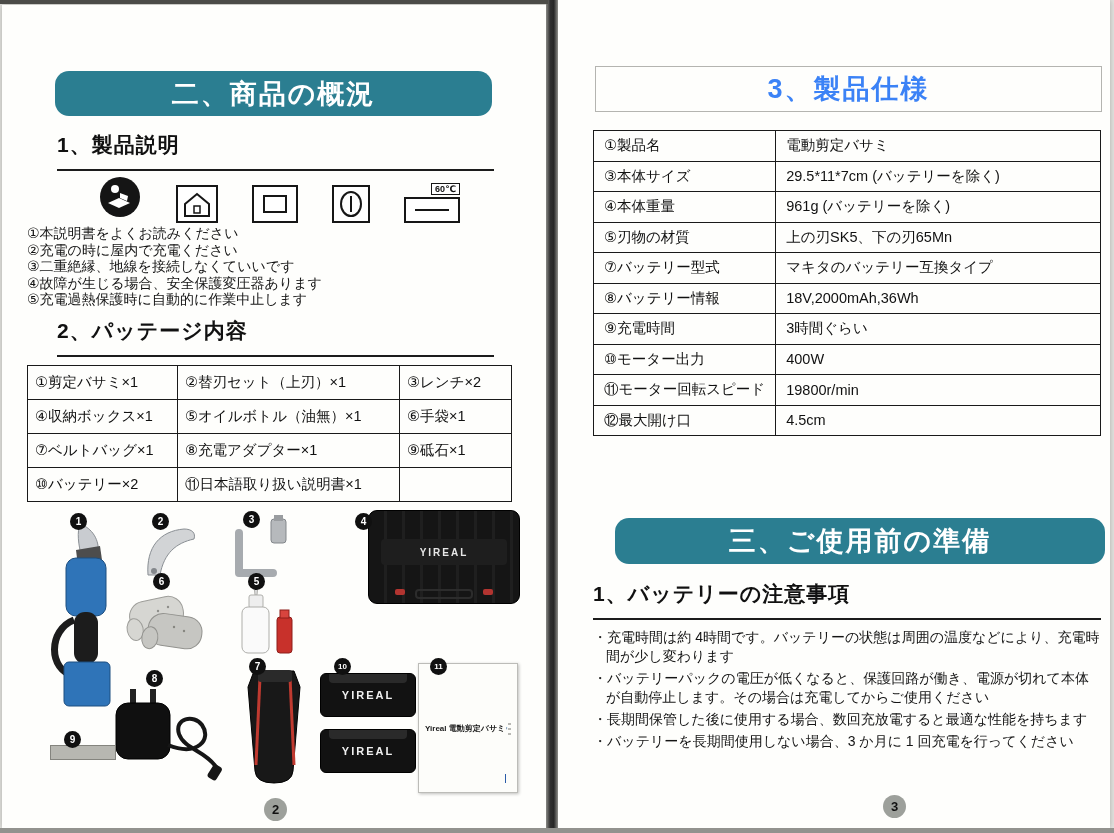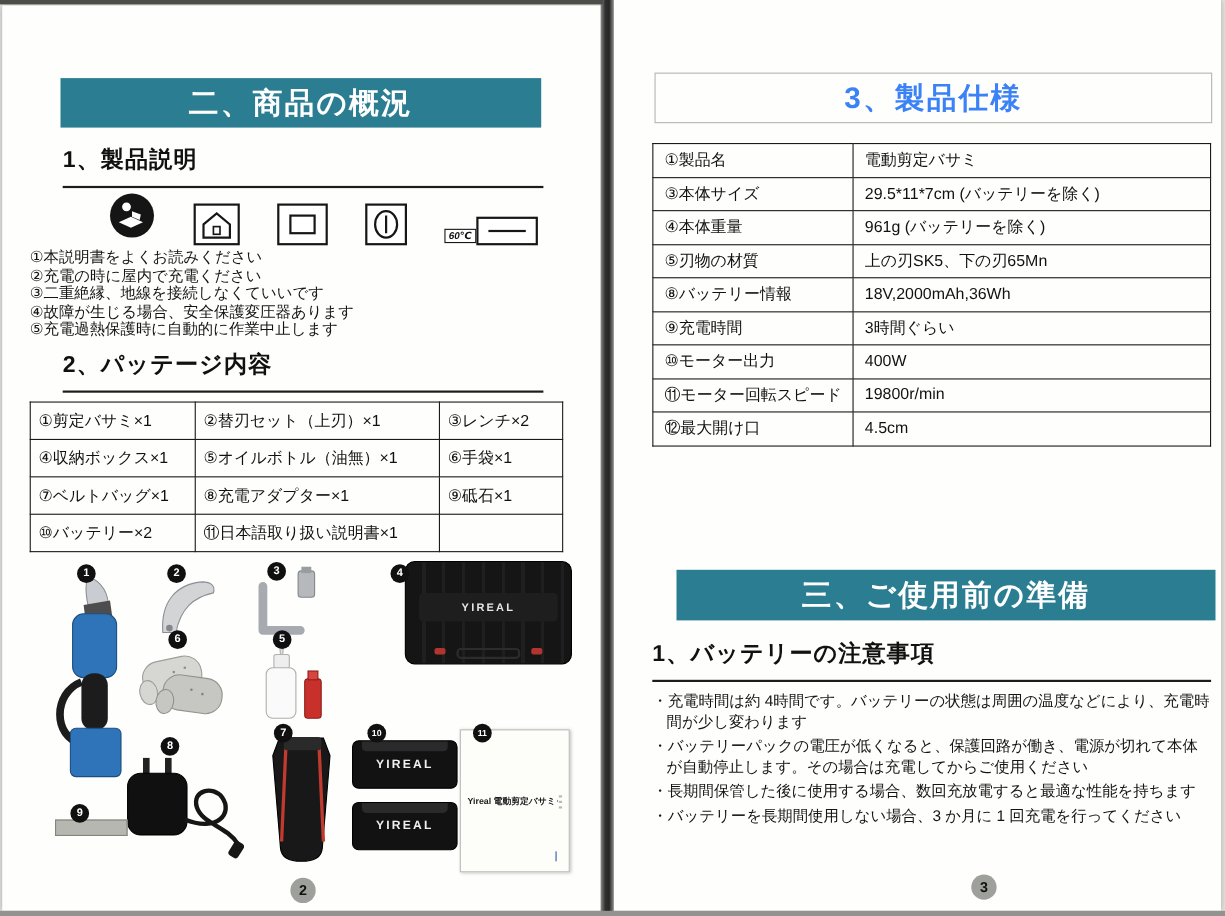--- a/index.html
+++ b/index.html
@@ -17,35 +17,35 @@
   .spine {
     position:absolute; left:546px; top:0; width:12px; height:833px;
     background:linear-gradient(90deg,#8a8a86,#303030 35%,#262626 65%,#8f8f8b);
   }
   .top-strip { position:absolute; left:0; top:0; width:548px; height:4px; background:#4c4c48; }
   .bottom-strip { position:absolute; left:0; bottom:0; width:1114px; height:5px; background:#92928e; }
 
   
   .banner {
     position:absolute; display:flex; align-items:center; justify-content:center;
-    color:#fff; font-size:27px; font-weight:700; letter-spacing:2px;
+    color:#fff; font-size:27px; font-weight:700; letter-spacing:2px;border-radius:14px;
   }
   .sec-title {
     position:absolute; border-bottom:2px solid #1c1c1c; padding-bottom:10px;
     font-size:21px; font-weight:700; color:#111; letter-spacing:1px;
   }
   .title-box {
     position:absolute; display:flex; align-items:center; justify-content:center;
     border:1px solid #b4b4b0; color:#3b82f6; font-size:27px; font-weight:700; letter-spacing:2px;
   }
 
   
   .icons-row { position:absolute; top:170px; left:96px; display:flex; gap:34px; align-items:flex-end; height:48px; }
   .icon-box { border:2px solid #161616; background:#fff; display:flex; align-items:center; justify-content:center; }
-  .temp-wrap { display:flex; flex-direction:row; align-items:flex-end;font-style:italic; }
+  .temp-wrap { display:flex; flex-direction:column; align-items:flex-end; }
   .temp-label { border:1px solid #161616; font-size:9px; font-weight:700; padding:0 3px; margin-bottom:2px; color:#111; background:#fff; }
   .notes { position:absolute; top:220px; left:25px; width:480px; font-size:14px; line-height:16.5px; color:#141414; }
   .notes div { white-space:nowrap; }
 
   table.pkg { position:absolute; top:360px; left:25px; border-collapse:collapse; }
   table.pkg td {
     border:1.6px solid #1a1a1a; height:34px; padding:0 7px;
     font-size:14.5px; font-weight:500; color:#111; white-space:nowrap;
   }
   .pkg .c1 { width:150px; } .pkg .c2 { width:222px; } .pkg .c3 { width:112px; }
@@ -330,20 +330,24 @@
           </tr>
       <tr>
             <td class="sc1">④本体重量</td>
             <td class="sc2">961g (バッテリーを除く)</td>
           </tr>
       <tr>
             <td class="sc1">⑤刃物の材質</td>
             <td class="sc2">上の刃SK5、下の刃65Mn</td>
           </tr>
       <tr>
+            <td class="sc1">⑦バッテリー型式</td>
+            <td class="sc2">マキタのバッテリー互換タイプ</td>
+          </tr>
+      <tr>
             <td class="sc1">⑧バッテリー情報</td>
             <td class="sc2">18V,2000mAh,36Wh</td>
           </tr>
       <tr>
             <td class="sc1">⑨充電時間</td>
             <td class="sc2">3時間ぐらい</td>
           </tr>
       <tr>
             <td class="sc1">⑩モーター出力</td>
             <td class="sc2">400W</td>

